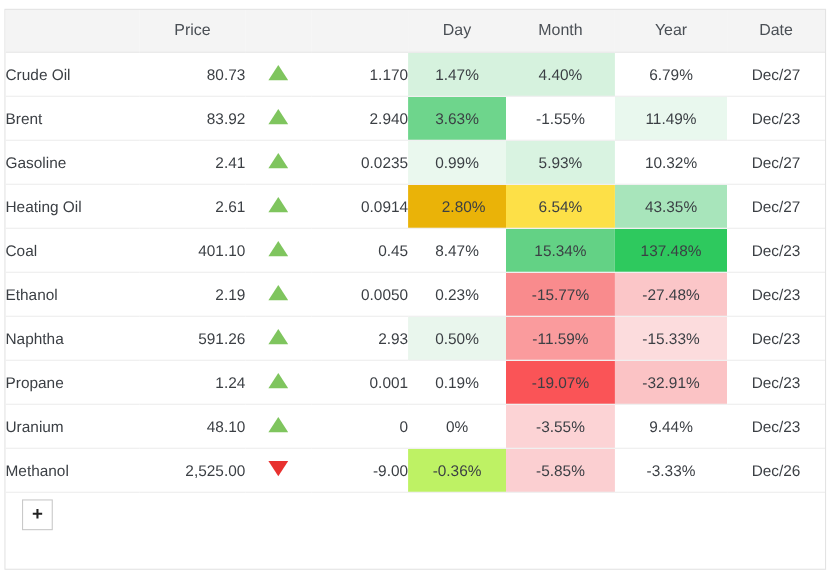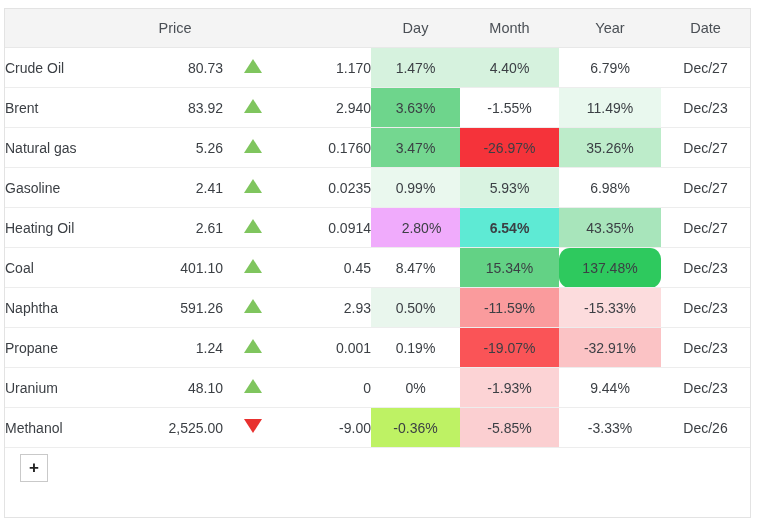--- a/index.html
+++ b/index.html
@@ -154,57 +154,57 @@
           <td class="cell-name">Brent</td>
           <td class="cell-price">83.92</td>
           <td class="cell-arrow"><span class="arrow up"></span></td>
           <td class="cell-chg">2.940</td>
           <td class="cell-pct" style="background: rgb(110, 213, 140);">3.63%</td>
           <td class="cell-pct" style="background: rgb(255, 255, 255);">-1.55%</td>
           <td class="cell-pct" style="background: rgb(233, 248, 238);">11.49%</td>
           <td class="cell-date">Dec/23</td>
         </tr>
         <tr>
-          <td class="cell-name">Natural gas</td>
-          <td class="cell-price">5.26</td>
-          <td class="cell-arrow"><span class="arrow up"></span></td>
-          <td class="cell-chg">0.1760</td>
-          <td class="cell-pct" style="background: rgb(116, 215, 144);">3.47%</td>
-          <td class="cell-pct" style="background: rgb(245, 51, 58);">-26.97%</td>
-          <td class="cell-pct" style="background: rgb(189, 236, 202);">35.26%</td>
-          <td class="cell-date">Dec/27</td>
-        </tr>
-        <tr>
           <td class="cell-name">Gasoline</td>
           <td class="cell-price">2.41</td>
           <td class="cell-arrow"><span class="arrow up"></span></td>
           <td class="cell-chg">0.0235</td>
           <td class="cell-pct" style="background: rgb(234, 248, 238);">0.99%</td>
           <td class="cell-pct" style="background: rgb(217, 243, 225);">5.93%</td>
-          <td class="cell-pct" style="background: rgb(255, 255, 255);">6.98%</td>
+          <td class="cell-pct" style="background: rgb(255, 255, 255);">10.32%</td>
           <td class="cell-date">Dec/27</td>
         </tr>
         <tr>
           <td class="cell-name">Heating Oil</td>
           <td class="cell-price">2.61</td>
           <td class="cell-arrow"><span class="arrow up"></span></td>
           <td class="cell-chg">0.0914</td>
-          <td class="cell-pct" style="background: #f0abfc; padding-left: 12px;">2.80%</td>
-          <td class="cell-pct" style="background: #5eead4; font-weight: bold;">6.54%</td>
+          <td class="cell-pct" style="background: #eab308; padding-left: 12px;">2.80%</td>
+          <td class="cell-pct" style="background: #fde047;">6.54%</td>
           <td class="cell-pct" style="background: rgb(168, 229, 187);">43.35%</td>
           <td class="cell-date">Dec/27</td>
         </tr>
         <tr>
           <td class="cell-name">Coal</td>
           <td class="cell-price">401.10</td>
           <td class="cell-arrow"><span class="arrow up"></span></td>
           <td class="cell-chg">0.45</td>
           <td class="cell-pct" style="background: rgb(255, 255, 255);">8.47%</td>
           <td class="cell-pct" style="background: rgb(99, 210, 133);">15.34%</td>
-          <td class="cell-pct" style="background: rgb(46, 201, 94); border-radius: 11px;">137.48%</td>
+          <td class="cell-pct" style="background: rgb(46, 201, 94);">137.48%</td>
+          <td class="cell-date">Dec/23</td>
+        </tr>
+        <tr>
+          <td class="cell-name">Ethanol</td>
+          <td class="cell-price">2.19</td>
+          <td class="cell-arrow"><span class="arrow up"></span></td>
+          <td class="cell-chg">0.0050</td>
+          <td class="cell-pct" style="background: rgb(255, 255, 255);">0.23%</td>
+          <td class="cell-pct" style="background: rgb(249, 139, 141);">-15.77%</td>
+          <td class="cell-pct" style="background: rgb(251, 198, 200);">-27.48%</td>
           <td class="cell-date">Dec/23</td>
         </tr>
         <tr>
           <td class="cell-name">Naphtha</td>
           <td class="cell-price">591.26</td>
           <td class="cell-arrow"><span class="arrow up"></span></td>
           <td class="cell-chg">2.93</td>
           <td class="cell-pct" style="background: rgb(233, 246, 237);">0.50%</td>
           <td class="cell-pct" style="background: rgb(250, 155, 157);">-11.59%</td>
           <td class="cell-pct" style="background: rgb(252, 220, 221);">-15.33%</td>
@@ -219,21 +219,21 @@
           <td class="cell-pct" style="background: rgb(250, 84, 87);">-19.07%</td>
           <td class="cell-pct" style="background: rgb(251, 195, 197);">-32.91%</td>
           <td class="cell-date">Dec/23</td>
         </tr>
         <tr>
           <td class="cell-name">Uranium</td>
           <td class="cell-price">48.10</td>
           <td class="cell-arrow"><span class="arrow up"></span></td>
           <td class="cell-chg">0</td>
           <td class="cell-pct" style="background: rgb(255, 255, 255);">0%</td>
-          <td class="cell-pct" style="background: rgb(252, 211, 213);">-1.93%</td>
+          <td class="cell-pct" style="background: rgb(252, 211, 213);">-3.55%</td>
           <td class="cell-pct" style="background: rgb(255, 255, 255);">9.44%</td>
           <td class="cell-date">Dec/23</td>
         </tr>
         <tr>
           <td class="cell-name">Methanol</td>
           <td class="cell-price">2,525.00</td>
           <td class="cell-arrow"><span class="arrow down"></span></td>
           <td class="cell-chg">-9.00</td>
           <td class="cell-pct" style="background: #bef264;">-0.36%</td>
           <td class="cell-pct" style="background: rgb(251, 207, 209);">-5.85%</td>

